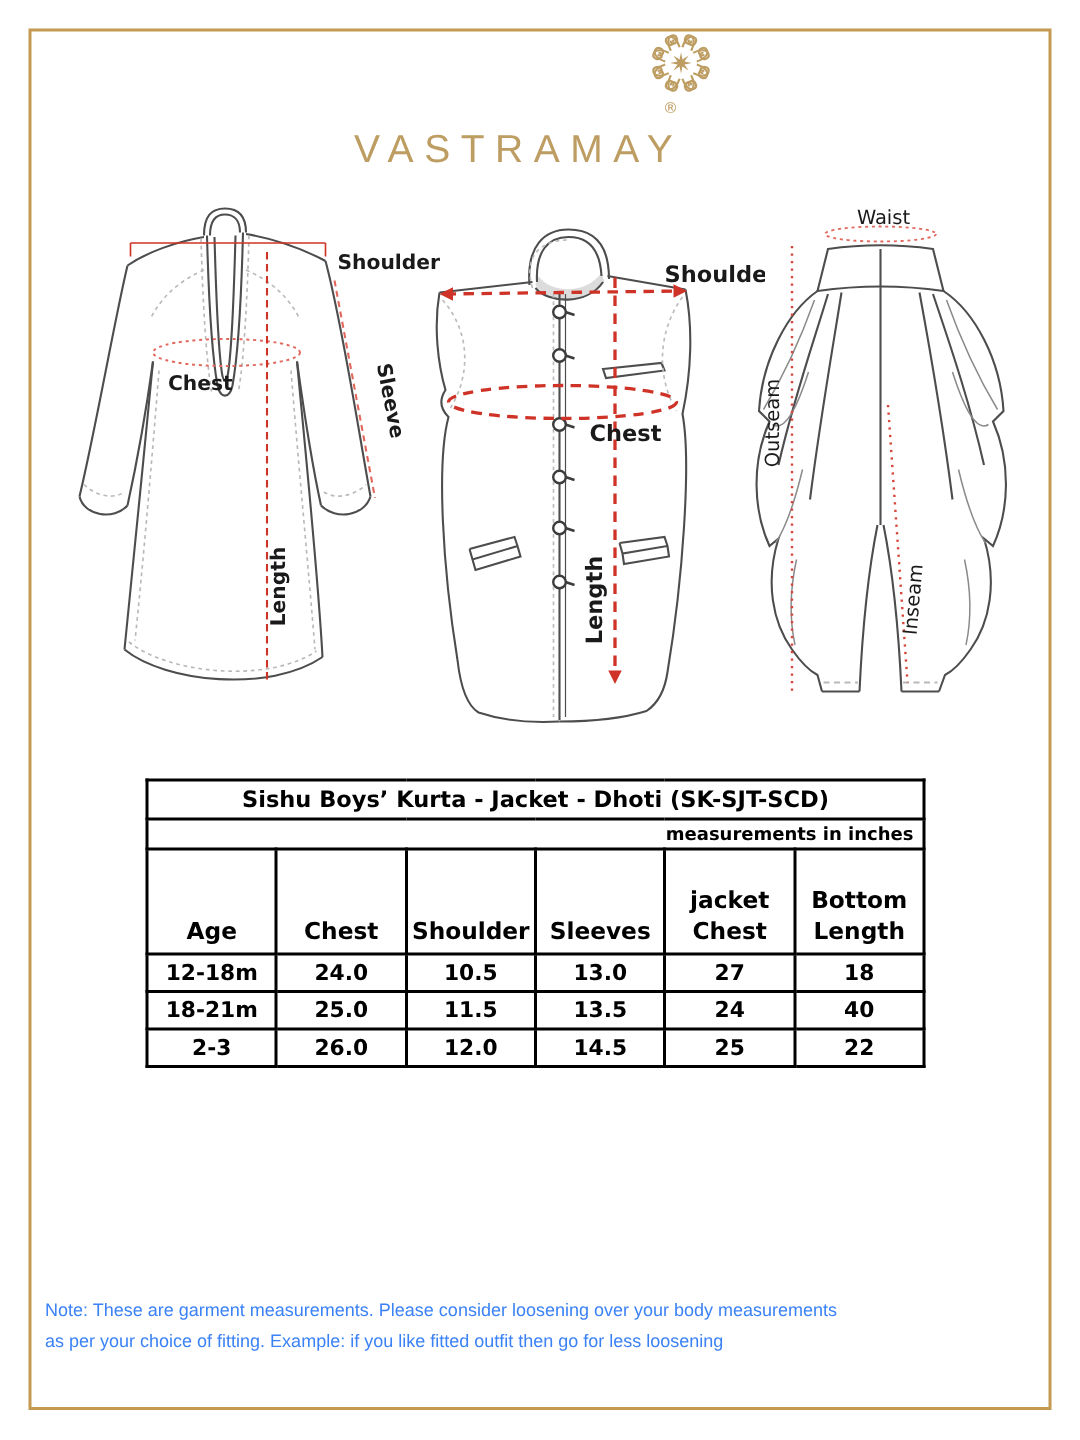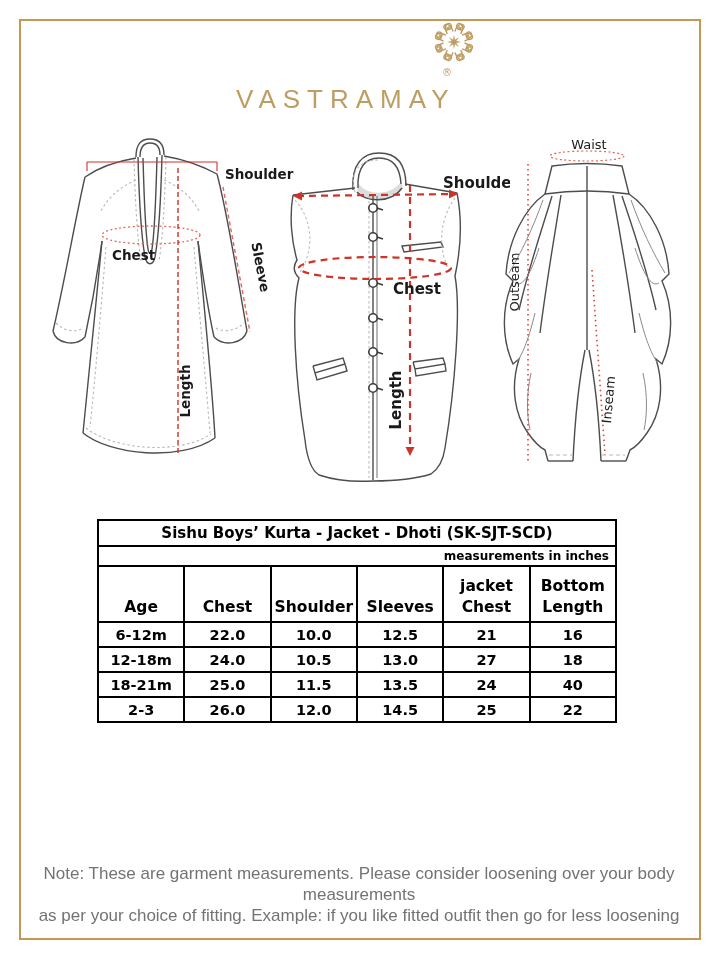--- a/index.html
+++ b/index.html
@@ -26,28 +26,28 @@
   .lbl  { font-size:13.5px; font-weight:bold; }
   .lbl2 { font-size:15px;  font-weight:bold; }
   .lbl3 { font-size:13px;  font-weight:normal; }
 
   
   .size-table { position:absolute; left:97px; top:519px; width:520px;
                 border-collapse:collapse; table-layout:fixed; color:#000; }
   .size-table td, .size-table th { border:2px solid #000; text-align:center; font-weight:bold; }
   .size-table .row-title td { font-size:15px; height:26px;margin-left:40px; }
   .size-table .row-meas  td { font-size:12px; height:20px; text-align:right; padding-right:6px; }
-  .size-table th { font-size:15.5px; height:56px; vertical-align:bottom;
+  .size-table th { font-size:15.5px; height:70px; vertical-align:bottom;
                    padding-bottom:3px; white-space:pre-line; line-height:1.35; }
   .size-table .row-data td { font-size:14.5px; height:25px; }
 
   
-  .note { position:absolute; left:30px; top:863px; width:658px; text-align:center;
-          font-family:"Liberation Sans",sans-serif; font-size:17px;
-          line-height:21px; color:#737373; }
+  .note { position:absolute; left:30px; top:863px; width:658px; text-align:left;
+          font-family:"Liberation Sans",sans-serif; font-size:12px;
+          line-height:21px; color:#3b82f6; }
   .note span { display:block; }
 </style>
 </head>
 <body>
 
 <div class="page">
   <div class="frame"></div>
 
   <span class="logo-text">VASTRAMAY</span>
   <svg class="logo-orn" viewBox="-24 -24 48 48">
@@ -214,28 +214,20 @@
         <th>Age</th>
         <th>Chest</th>
         <th>Shoulder</th>
         <th>Sleeves</th>
         <th>jacket
 Chest</th>
         <th>Bottom
 Length</th>
       </tr>
       <tr class="row-data">
-        <td>6-12m</td>
-        <td>22.0</td>
-        <td>10.0</td>
-        <td>12.5</td>
-        <td>21</td>
-        <td>16</td>
-      </tr>
-      <tr class="row-data">
         <td>12-18m</td>
         <td>24.0</td>
         <td>10.5</td>
         <td>13.0</td>
         <td>27</td>
         <td>18</td>
       </tr>
       <tr class="row-data">
         <td>18-21m</td>
         <td>25.0</td>

